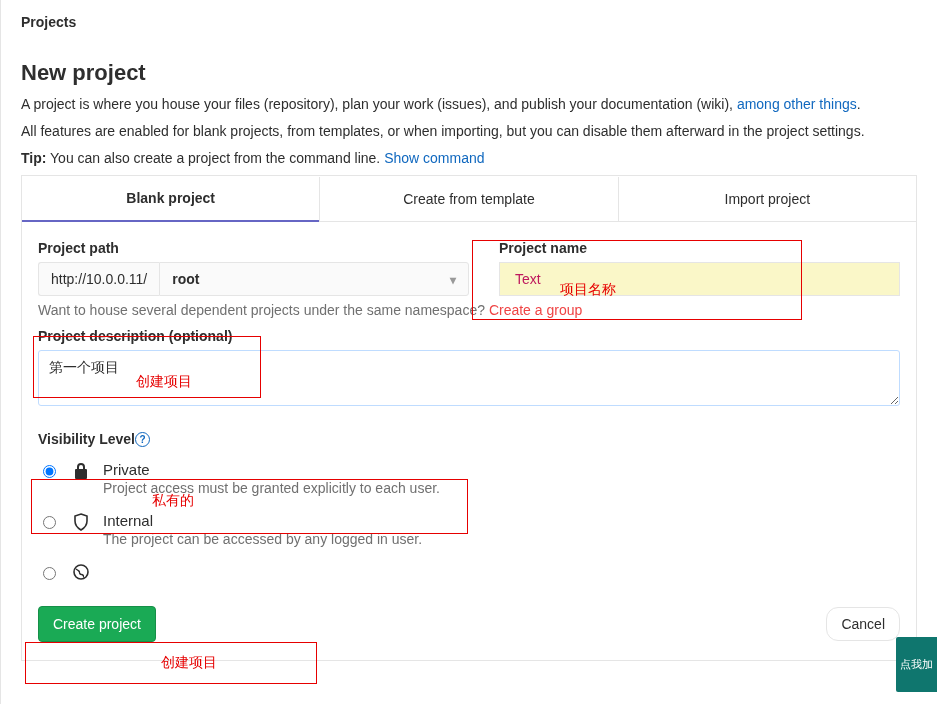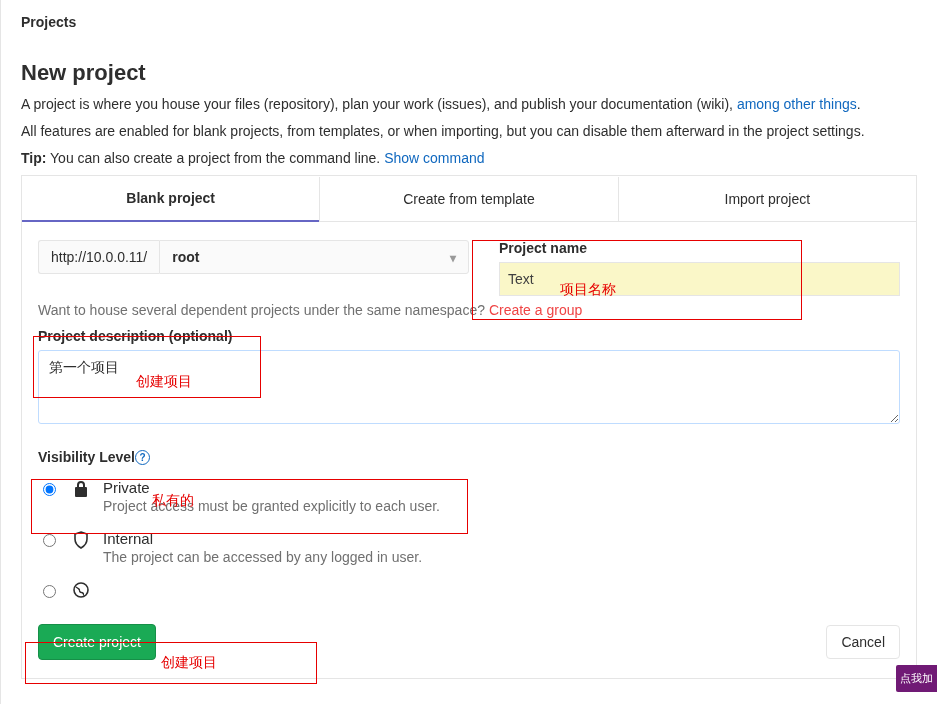--- a/index.html
+++ b/index.html
@@ -118,31 +118,31 @@
 
   .helper {
     margin-top: 6px;
     font-size: 14px;
     color: #707070;
   }
   .helper a { color: #ef4444; text-decoration: none; }
 
   .name-input {
     width: 100%;
-    padding: 8px 8px;
+    padding: 8px 15px;
     font-size: 14px;
     border: 1px solid #e5e5e5;
     border-radius: 0;
     background: #faf7c8;
-    color: #404040;
+    color: #be185d;
   }
 
   .desc-area {
     width: 100%;
-    height: 74px;
+    height: 56px;
     border: 1px solid #bfdcff;
     border-radius: 3px;
     padding: 8px 10px;
     font-size: 14px;
     font-family: inherit;
     resize: both;
     background: #fff;
     color: #2e2e2e;
   }
 
@@ -207,21 +207,21 @@
     border-radius: 4px;
     cursor: pointer;
     font-weight: 400;
   }
   .btn-secondary {
     background: #fff;
     color: #2e2e2e;
     border: 1px solid #e5e5e5;
     padding: 8px 14px;
     font-size: 14px;
-    border-radius: 4px;
+    border-radius: 12px;
     cursor: pointer;
   }
 
   
   .anno-box {
     position: absolute;
     border: 1.5px solid #e60000;
     pointer-events: none;
     z-index: 5;
   }
@@ -230,24 +230,24 @@
     color: #e60000;
     font-size: 14px;
     z-index: 6;
     pointer-events: none;
   }
 
   .corner-badge {
     position: absolute;
     right: 0;
     bottom: 12px;
-    background: #701a75;
+    background: #0f766e;
     color: #fff;
     font-size: 11px;
-    padding: 6px 4px;
+    padding: 20px 4px;
     border-radius: 2px 0 0 2px;
     writing-mode: horizontal-tb;
   }
 </style>
 </head>
 <body>
 
 <div class="page">
 
   <div class="breadcrumb">Projects</div>
@@ -269,20 +269,21 @@
     <div class="tabs">
       <div class="tab active">Blank project</div>
       <div class="tab">Create from template</div>
       <div class="tab">Import project</div>
     </div>
 
     <div class="panel">
 
       <div class="row">
         <div class="col-left">
+          <label class="field-label">Project path</label>
           <div class="path-row">
             <div class="path-prefix">http://10.0.0.11/</div>
             <div class="path-select">
               <span>root</span>
               <span class="chev">▾</span>
             </div>
           </div>
         </div>
         <div class="col-right">
           <label class="field-label">Project name</label>

